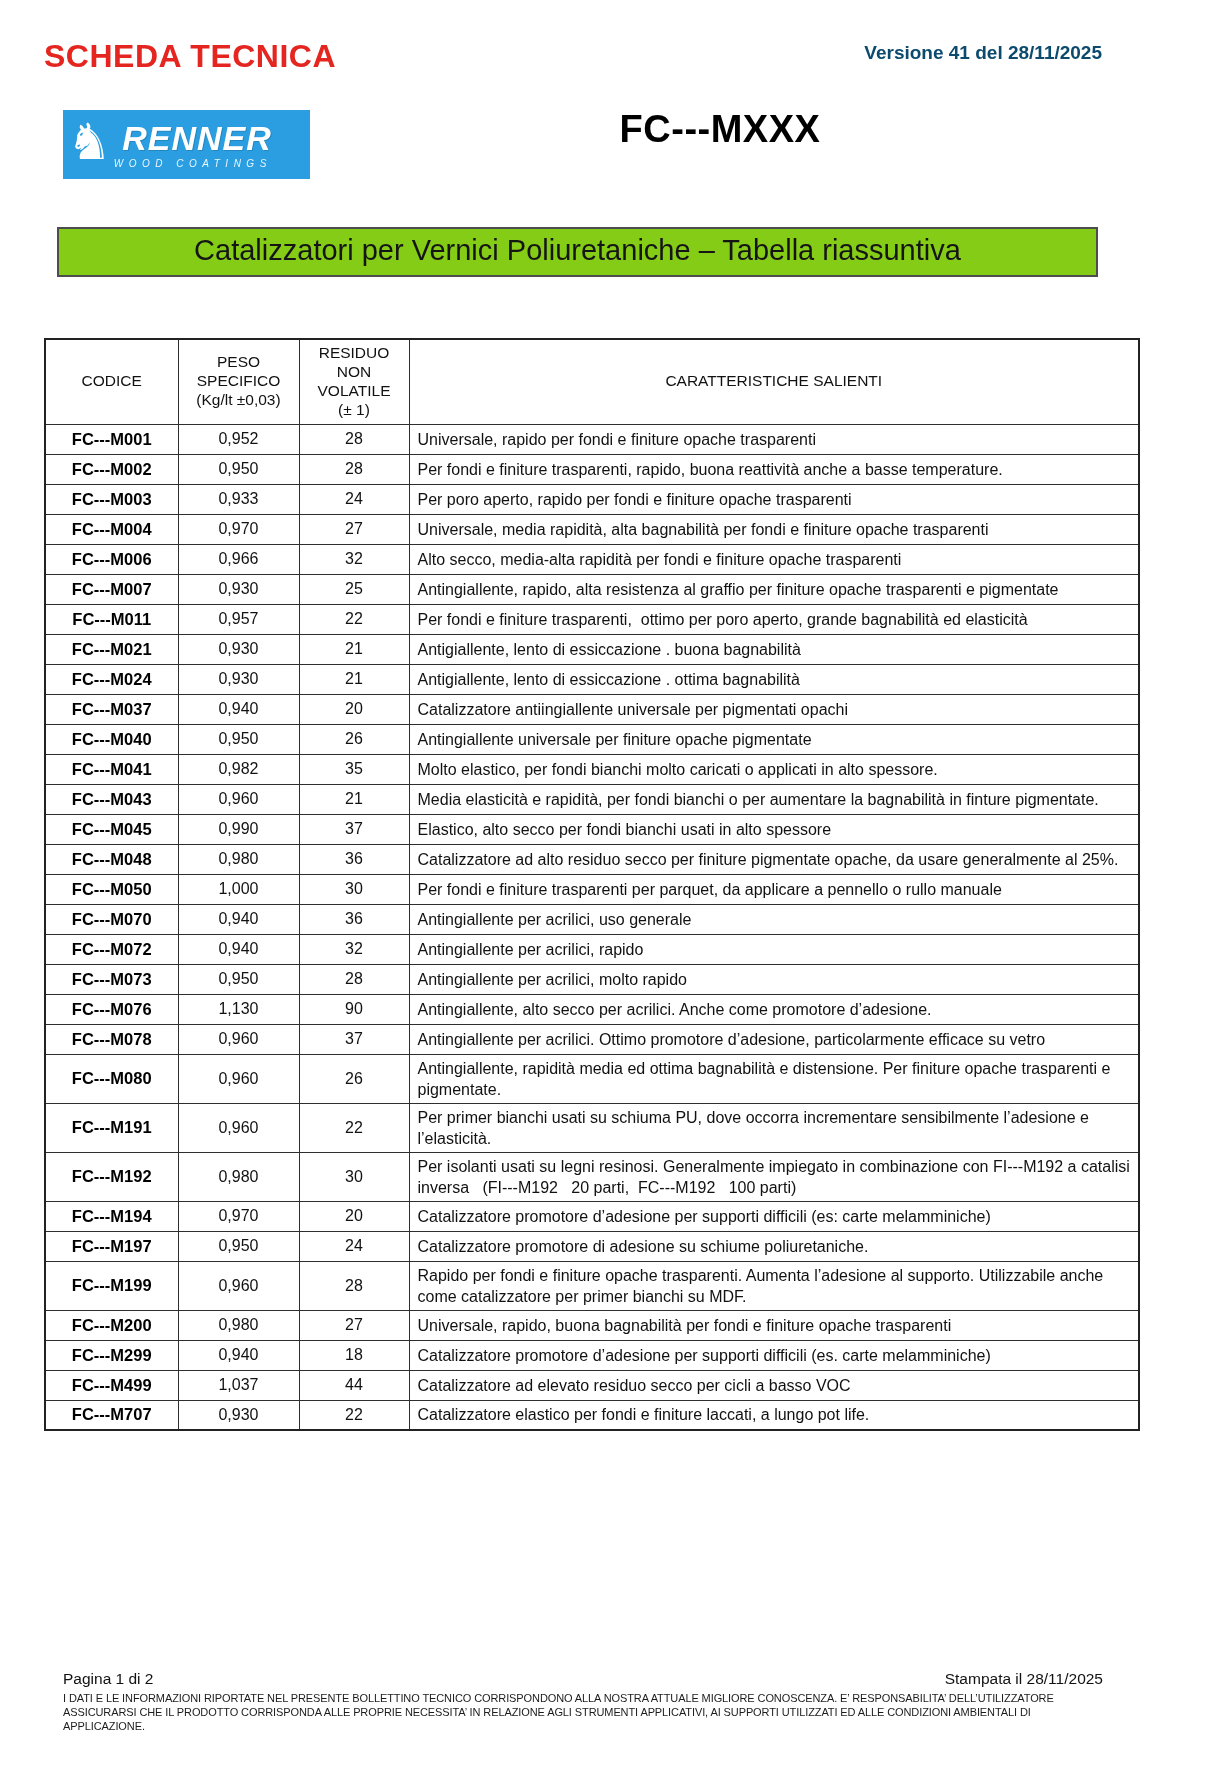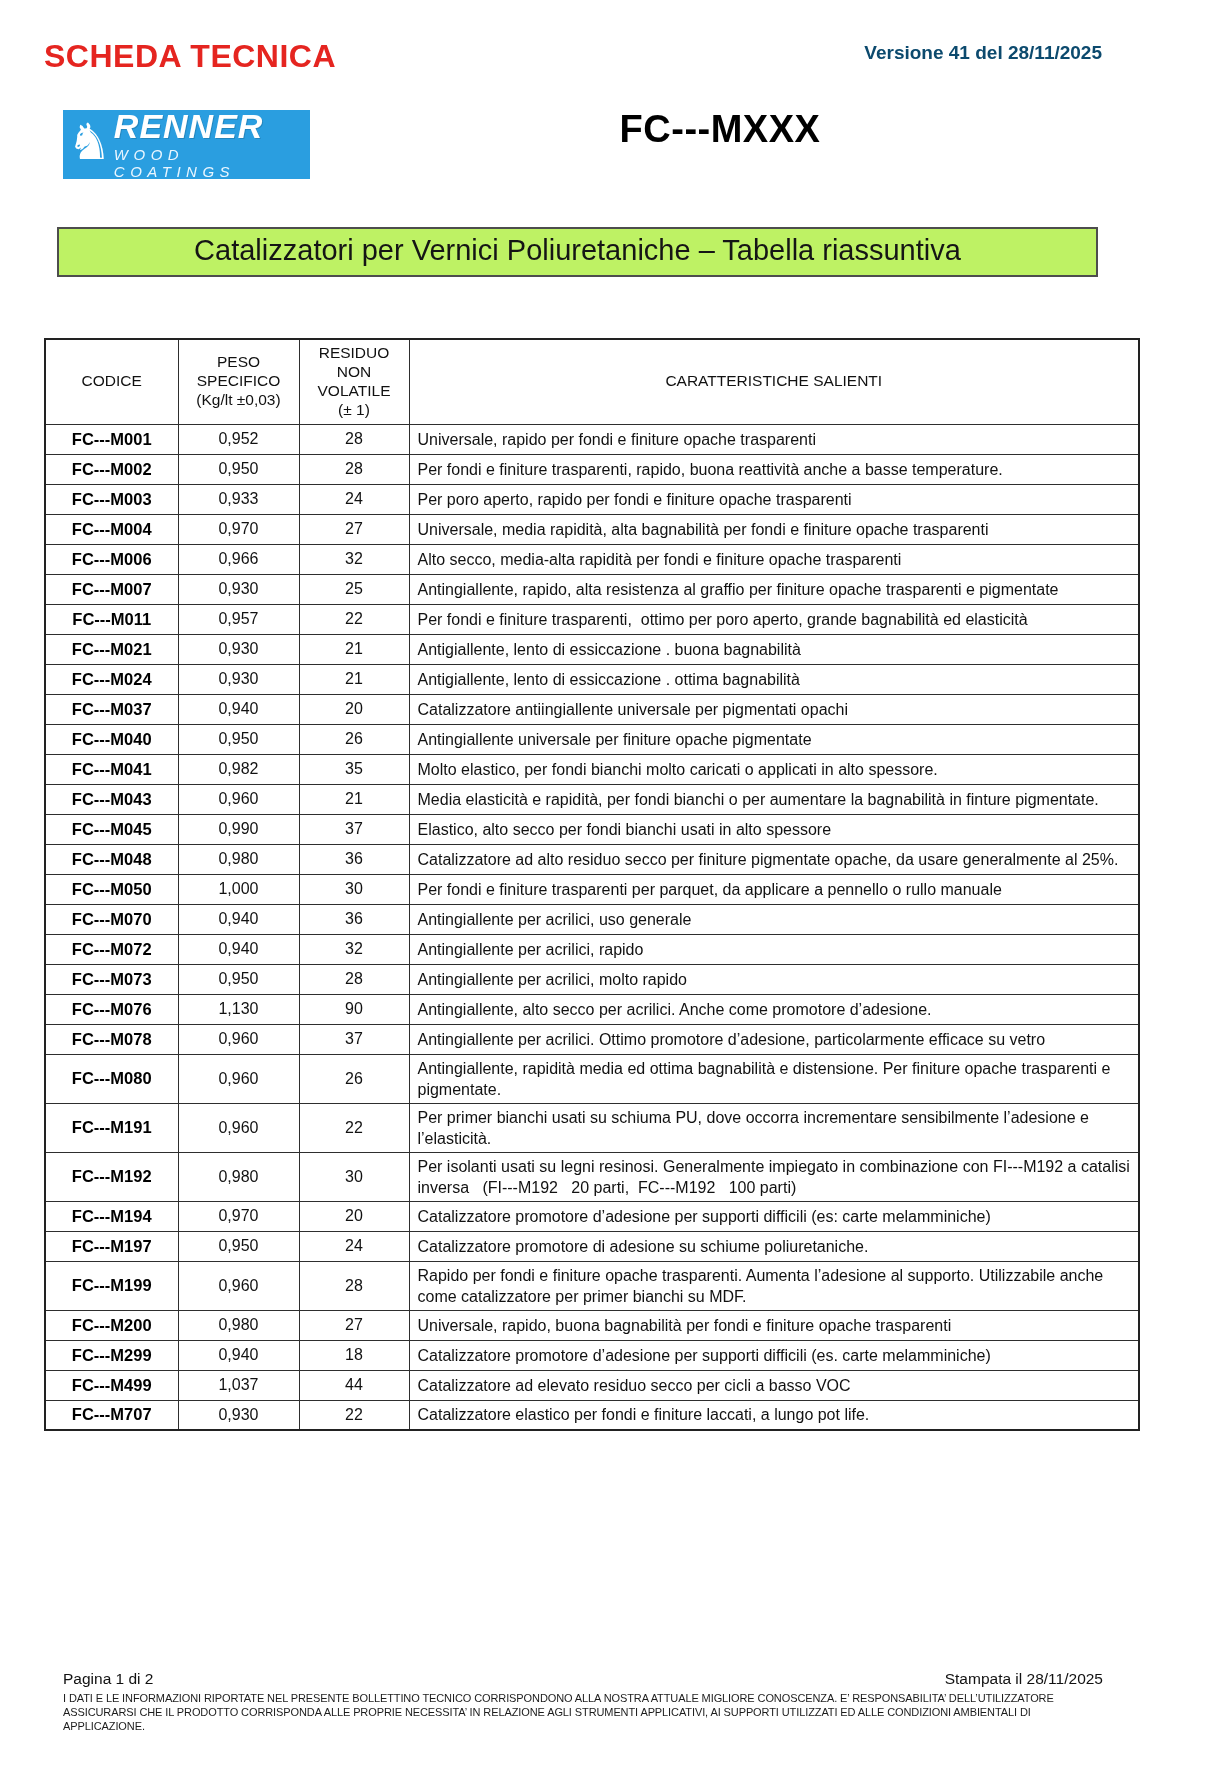--- a/index.html
+++ b/index.html
@@ -28,42 +28,42 @@
     width:247px; height:69px;
     background:#2a9ee0;
     display:flex; align-items:center;
     padding:4px 8px 4px 4px;
   }
   .horse {
     font-size:50px; color:#ffffff; line-height:1;
     margin-right:2px; margin-top:-6px;
     font-family:"DejaVu Sans",sans-serif;
   }
-  .logo-text { display:flex; flex-direction:column; align-items:flex-start; }
+  .logo-text { display:flex; flex-direction:column; align-items:flex-end; }
   .brand {
     color:#fff; font-style:italic; font-weight:bold;
     font-size:34px; line-height:1; letter-spacing:1px;
     text-shadow:1px 1px 0 rgba(0,0,0,0.15);
   }
   .tagline {
-    color:#eaf6ff; font-size:15px; letter-spacing:5.5px;
+    color:#eaf6ff; font-size:10px; letter-spacing:5.5px;
     margin-top:3px; font-style:italic;
   }
 
   .product-code {
     position:absolute; left:500px; top:108px; width:440px;
     text-align:center; font-size:38px; font-weight:bold; color:#000;
     letter-spacing:0.5px;
   }
 
   
   .title-box {
     position:absolute; left:57px; top:227px; width:1041px;
     border:2px solid #4d4d4d;
-    background:#bef264;
+    background:#84cc16;
     text-align:center;
     font-size:29px; color:#151515;
     padding:5px 4px 8px 4px;
   }
 
   
   table.catalyst {
     position:absolute; left:44px; top:338px;
     width:1096px;
     border-collapse:collapse;

